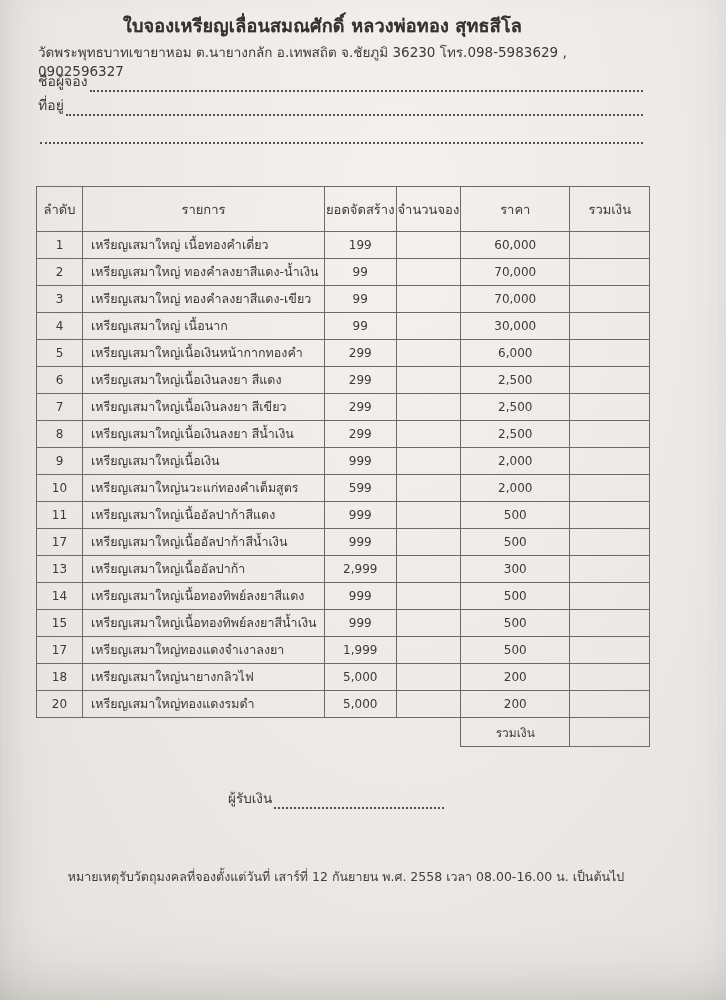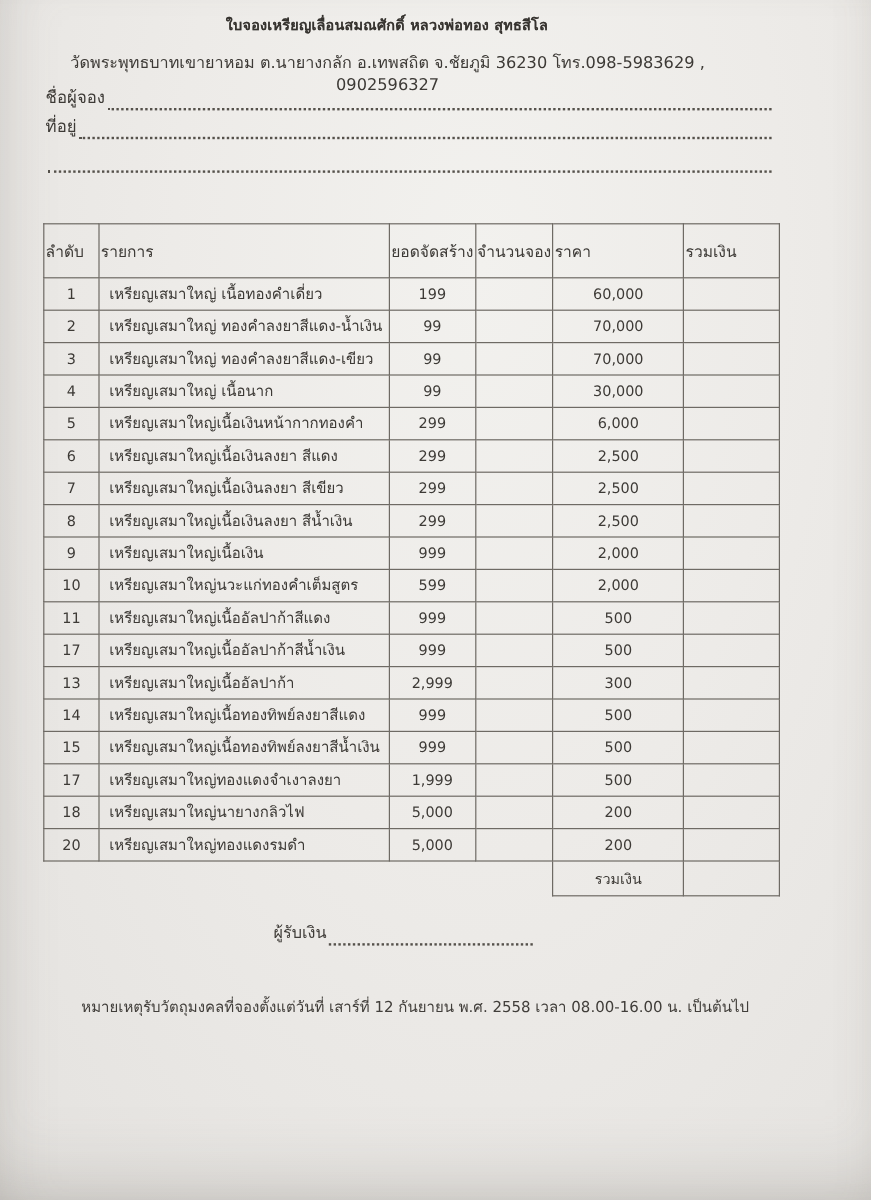--- a/index.html
+++ b/index.html
@@ -12,63 +12,63 @@
     position:relative;width:726px;height:1000px;
     background:radial-gradient(ellipse at 55% 22%, #f2f1ee 0%, #edebe8 45%, #e4e2df 100%);
     box-shadow:inset 0 -45px 70px -45px rgba(115,110,102,.38),
                inset 35px 0 60px -50px rgba(115,110,102,.30),
                inset -25px 0 50px -45px rgba(115,110,102,.18);
     color:#3f3c38;
   }
   .abs{position:absolute;}
   .doc-title{
     top:11px;left:30px;width:585px;text-align:center;
-    font-size:12px;font-weight:bold;color:#36332f;
+    font-size:18px;font-weight:bold;color:#36332f;
     text-shadow:0 0 .5px rgba(54,51,47,.55);
     letter-spacing:.2px;
   }
   .doc-address{
-    top:41px;left:38px;width:570px;text-align:center;
+    top:41px;left:38px;width:570px;text-align:left;
     font-size:13.5px;color:#3d3a36;
   }
   .field-row{
     left:38px;width:607px;height:22px;
     display:flex;align-items:flex-end;
     font-size:14px;color:#3d3a36;
   }
   .dots{
     flex:1;height:16px;margin:0 2px;
     border-bottom:2px dotted #55514b;
   }
   .field-label{white-space:nowrap;padding-bottom:0;}
   .order-table{
     border-collapse:collapse;table-layout:fixed;
     font-size:12.5px;color:#3d3a36;
   }
   .order-table th,.order-table td{
     border:1px solid #6e6a64;overflow:hidden;white-space:nowrap;
   }
   .order-table th{
-    height:42px;font-weight:normal;font-size:13px;text-align:left;
+    height:42px;font-weight:normal;font-size:13px;text-align:center;
     vertical-align:middle;
   }
   .order-table td{height:24px;vertical-align:middle;}
   .c-no,.c-made,.c-reserved,.c-price,.c-total{text-align:center;font-size:12px;}
   .c-item{text-align:left;padding-left:8px;}
   .total-row td{height:26px;}
   .no-border{border:none !important;}
   .receiver-row{
-    top:768px;left:228px;width:218px;height:20px;
+    top:789px;left:228px;width:218px;height:20px;
     display:flex;align-items:flex-end;font-size:13.5px;
   }
   .note{
     left:40px;width:612px;text-align:center;
     font-size:12.5px;color:#413e3a;
   }
-  .note-1{top:829px;}
+  .note-1{top:867px;}
   .note-2{top:873px;}
 </style>
 </head>
 <body>
 
 <div class="page">
 
   <div class="abs doc-title">ใบจองเหรียญเลื่อนสมณศักดิ์  หลวงพ่อทอง สุทธสีโล</div>
 
   <div class="abs doc-address">วัดพระพุทธบาทเขายาหอม ต.นายางกลัก อ.เทพสถิต จ.ชัยภูมิ 36230  โทร.098-5983629 , 0902596327</div>

